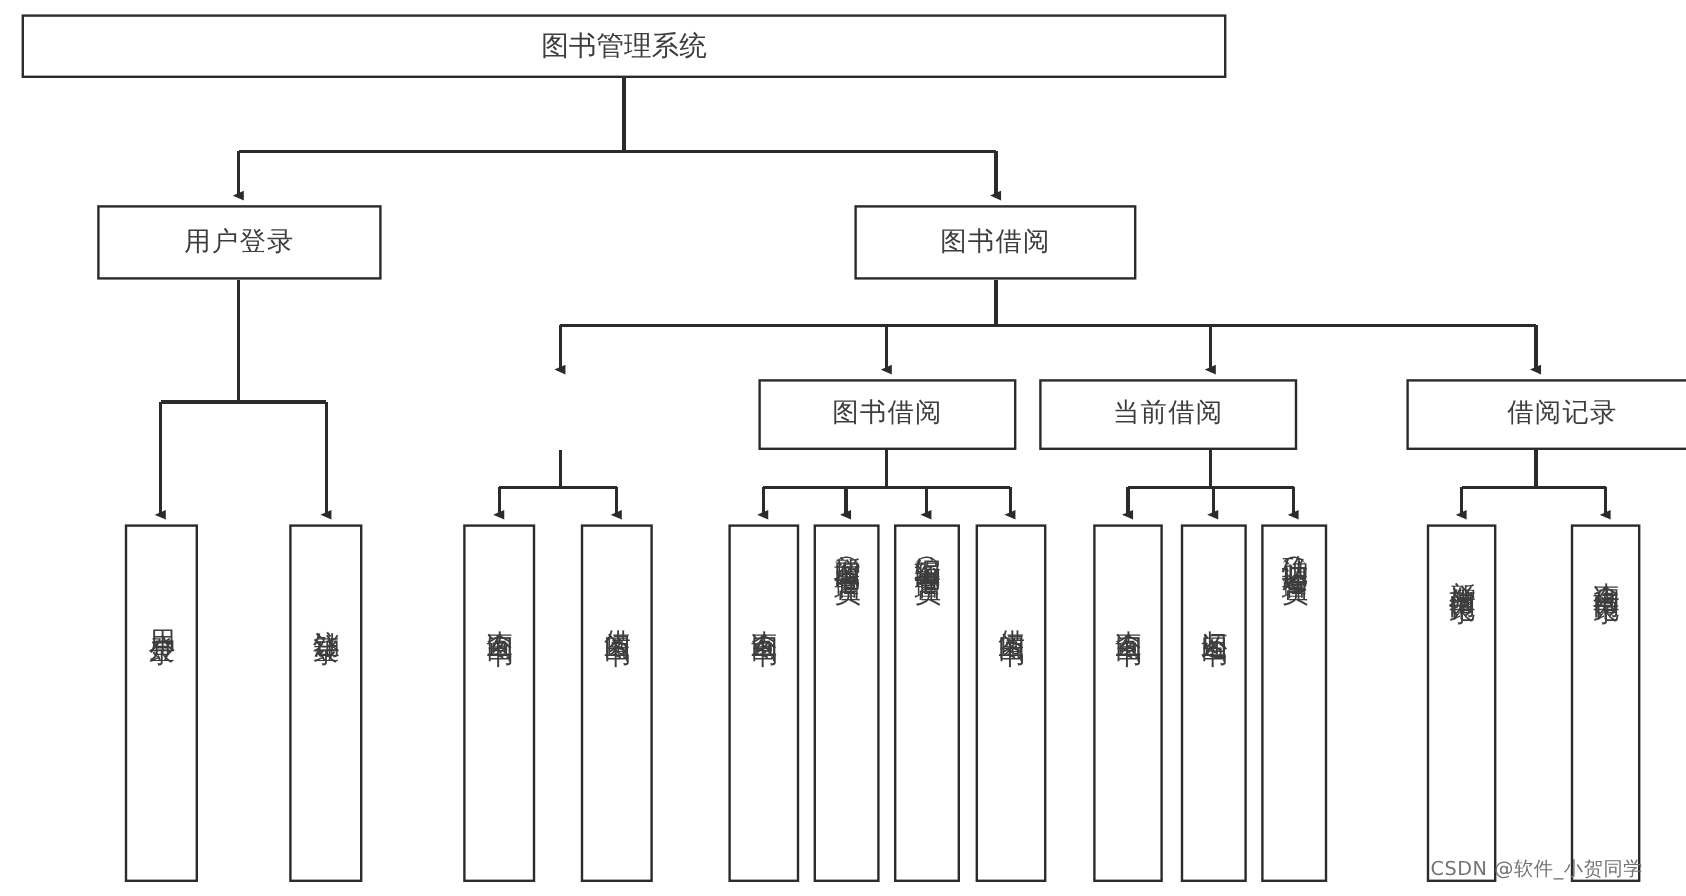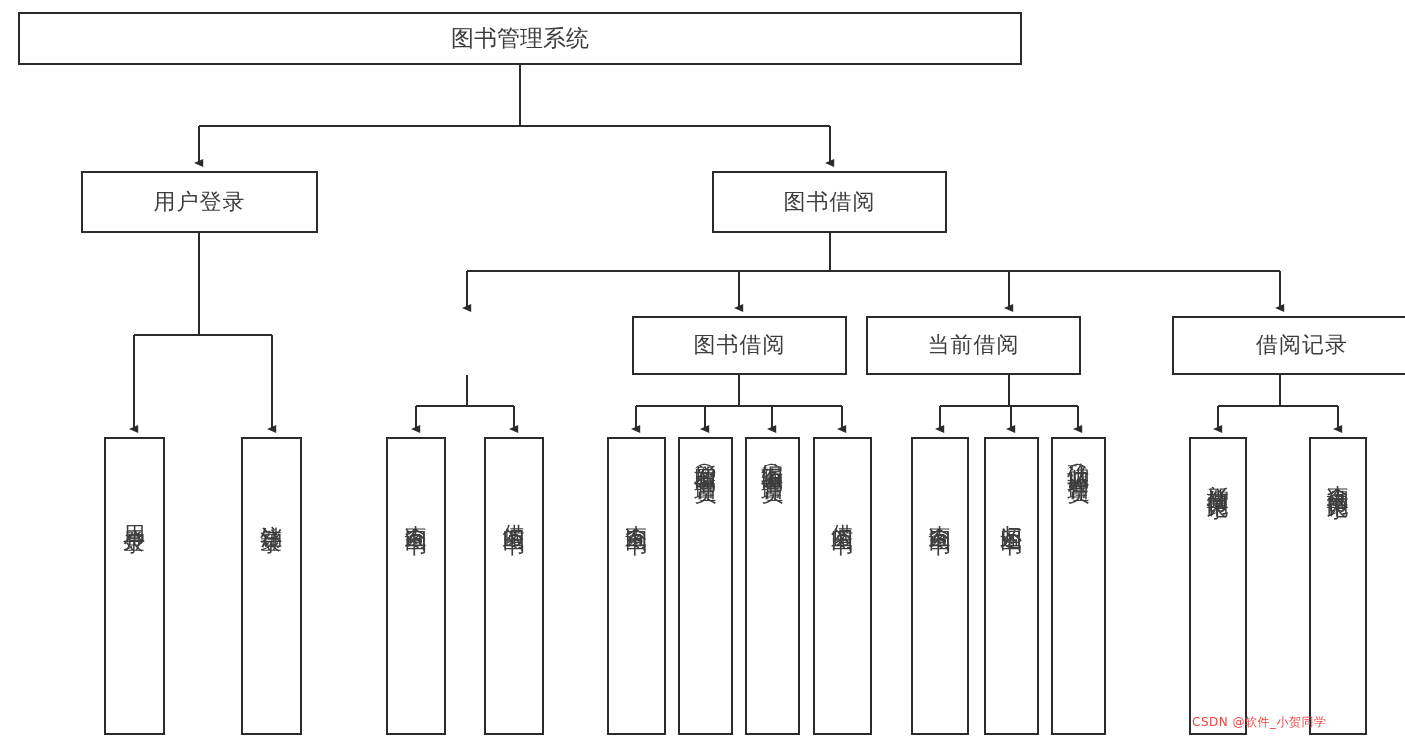--- a/index.html
+++ b/index.html
@@ -37,22 +37,22 @@
     writing-mode:vertical-rl;
     text-orientation:upright;
     font-size:22px;
     line-height:1.15;
     letter-spacing:3px;
     color:#3d3d3d;
     white-space:nowrap;
   }
   .watermark{
     position:absolute;
-    font-size:12px;
-    color:#ef4444;
+    font-size:16px;
+    color:#737373;
     letter-spacing:0.5px;
     white-space:nowrap;
     pointer-events:none;
     text-align:center;
   }
 </style>
 <title>图书管理系统</title></head>
 <body>
 
 <div id="stage">

